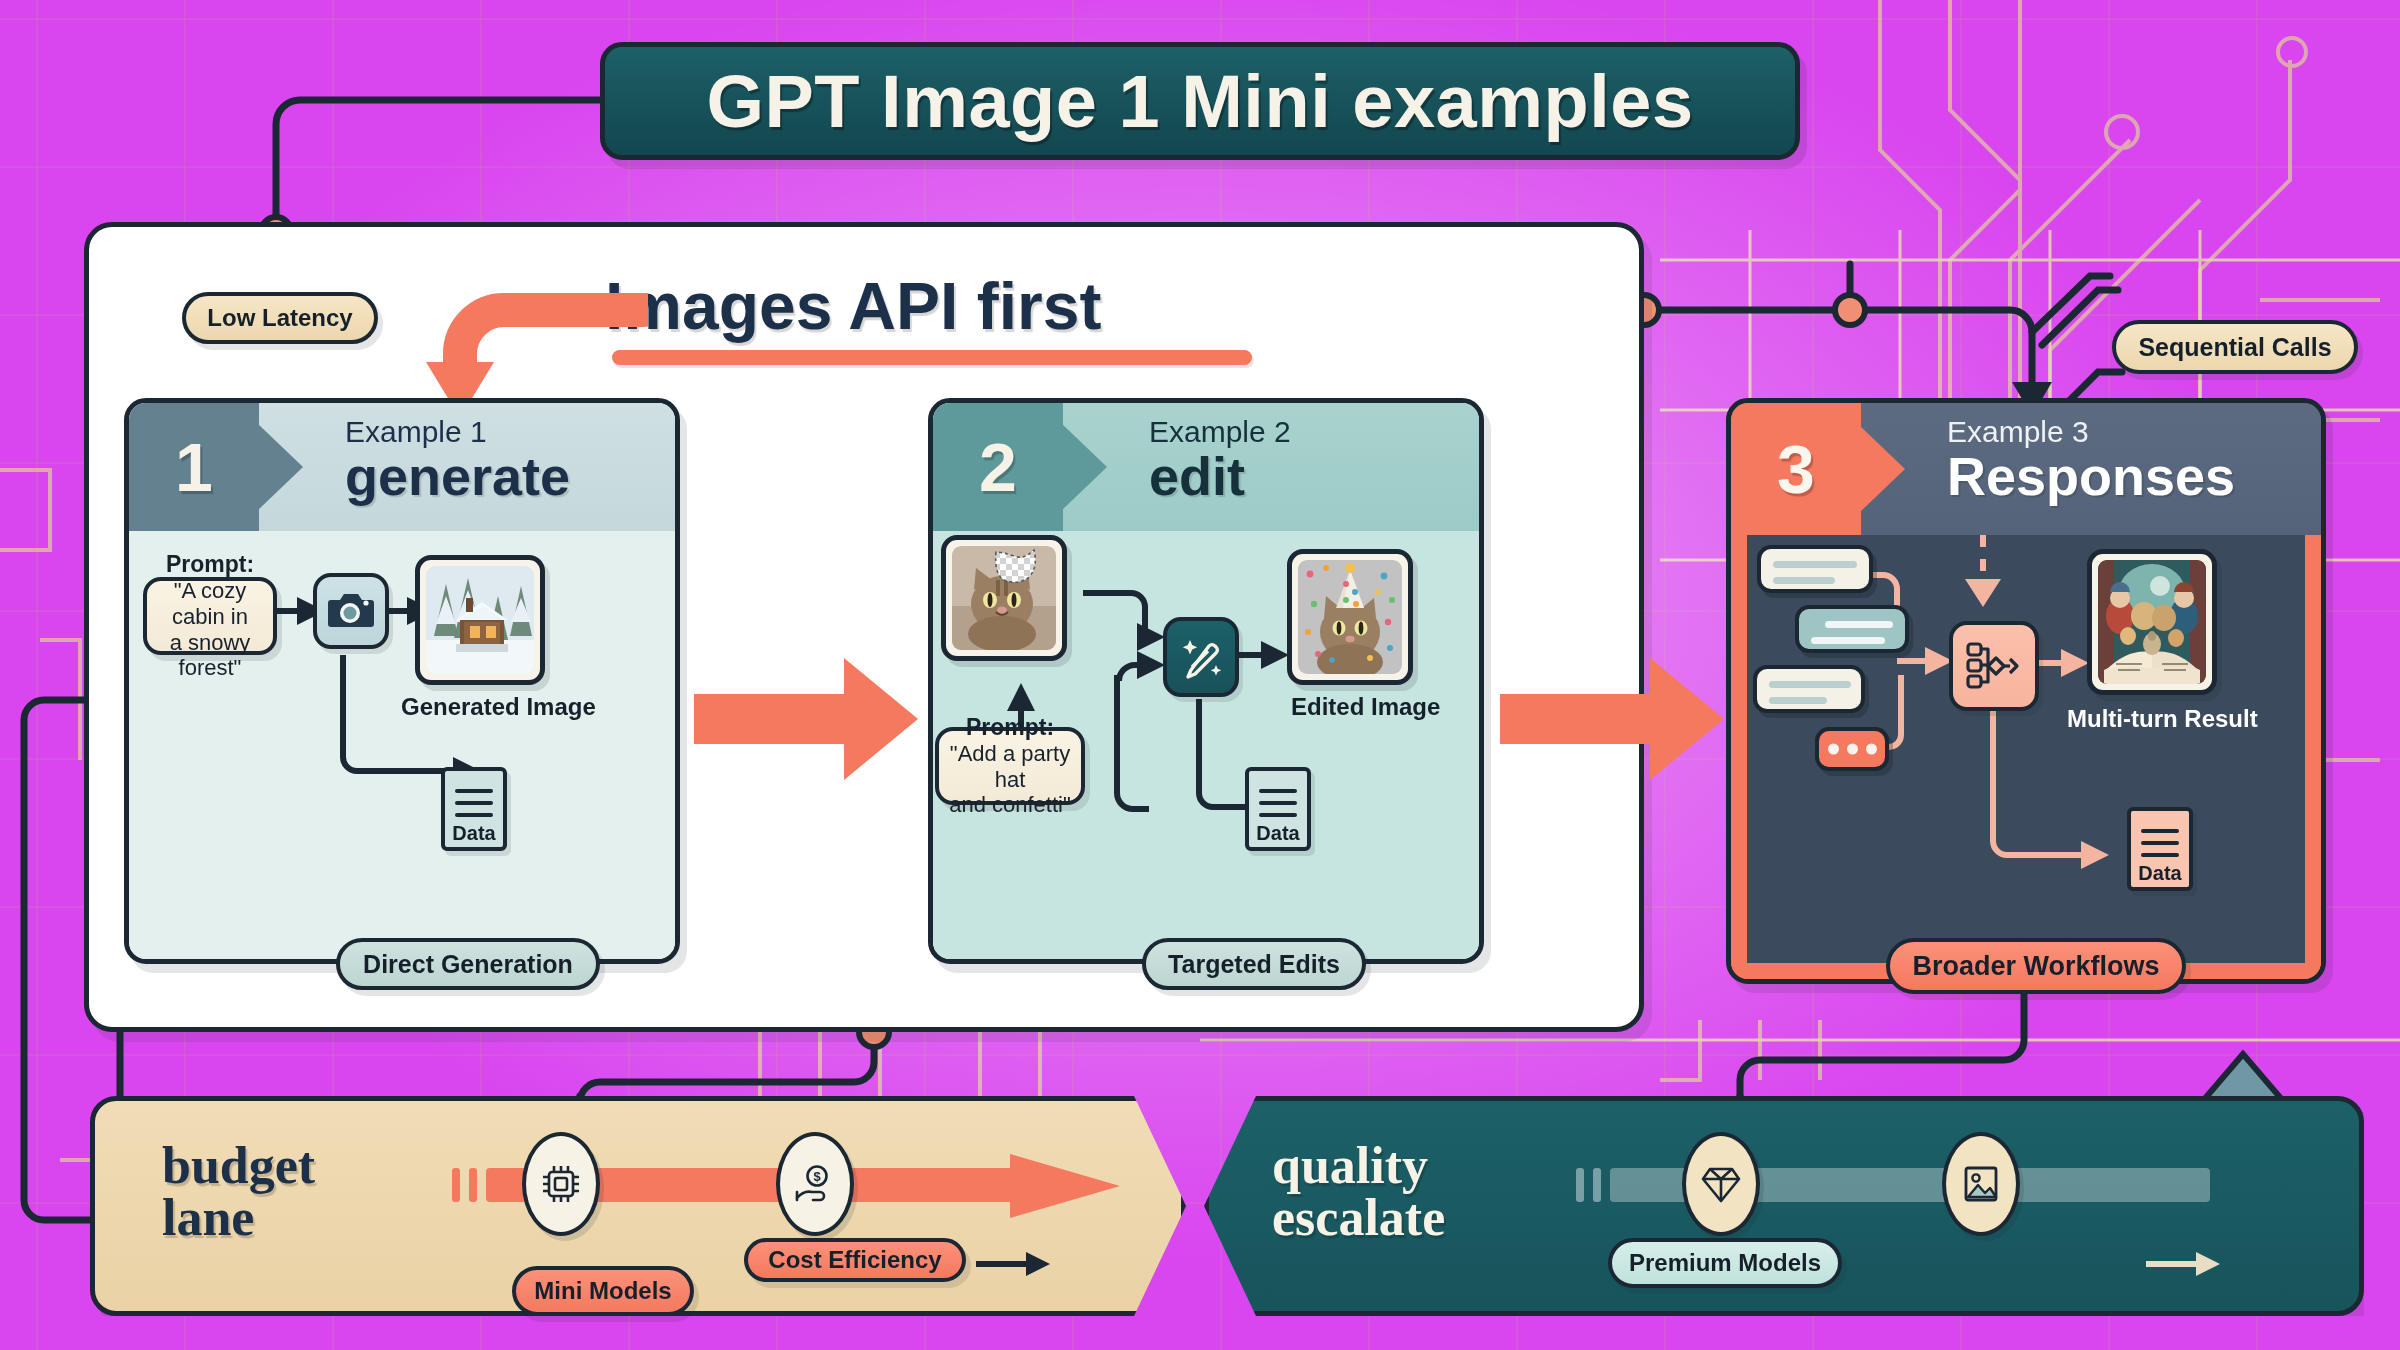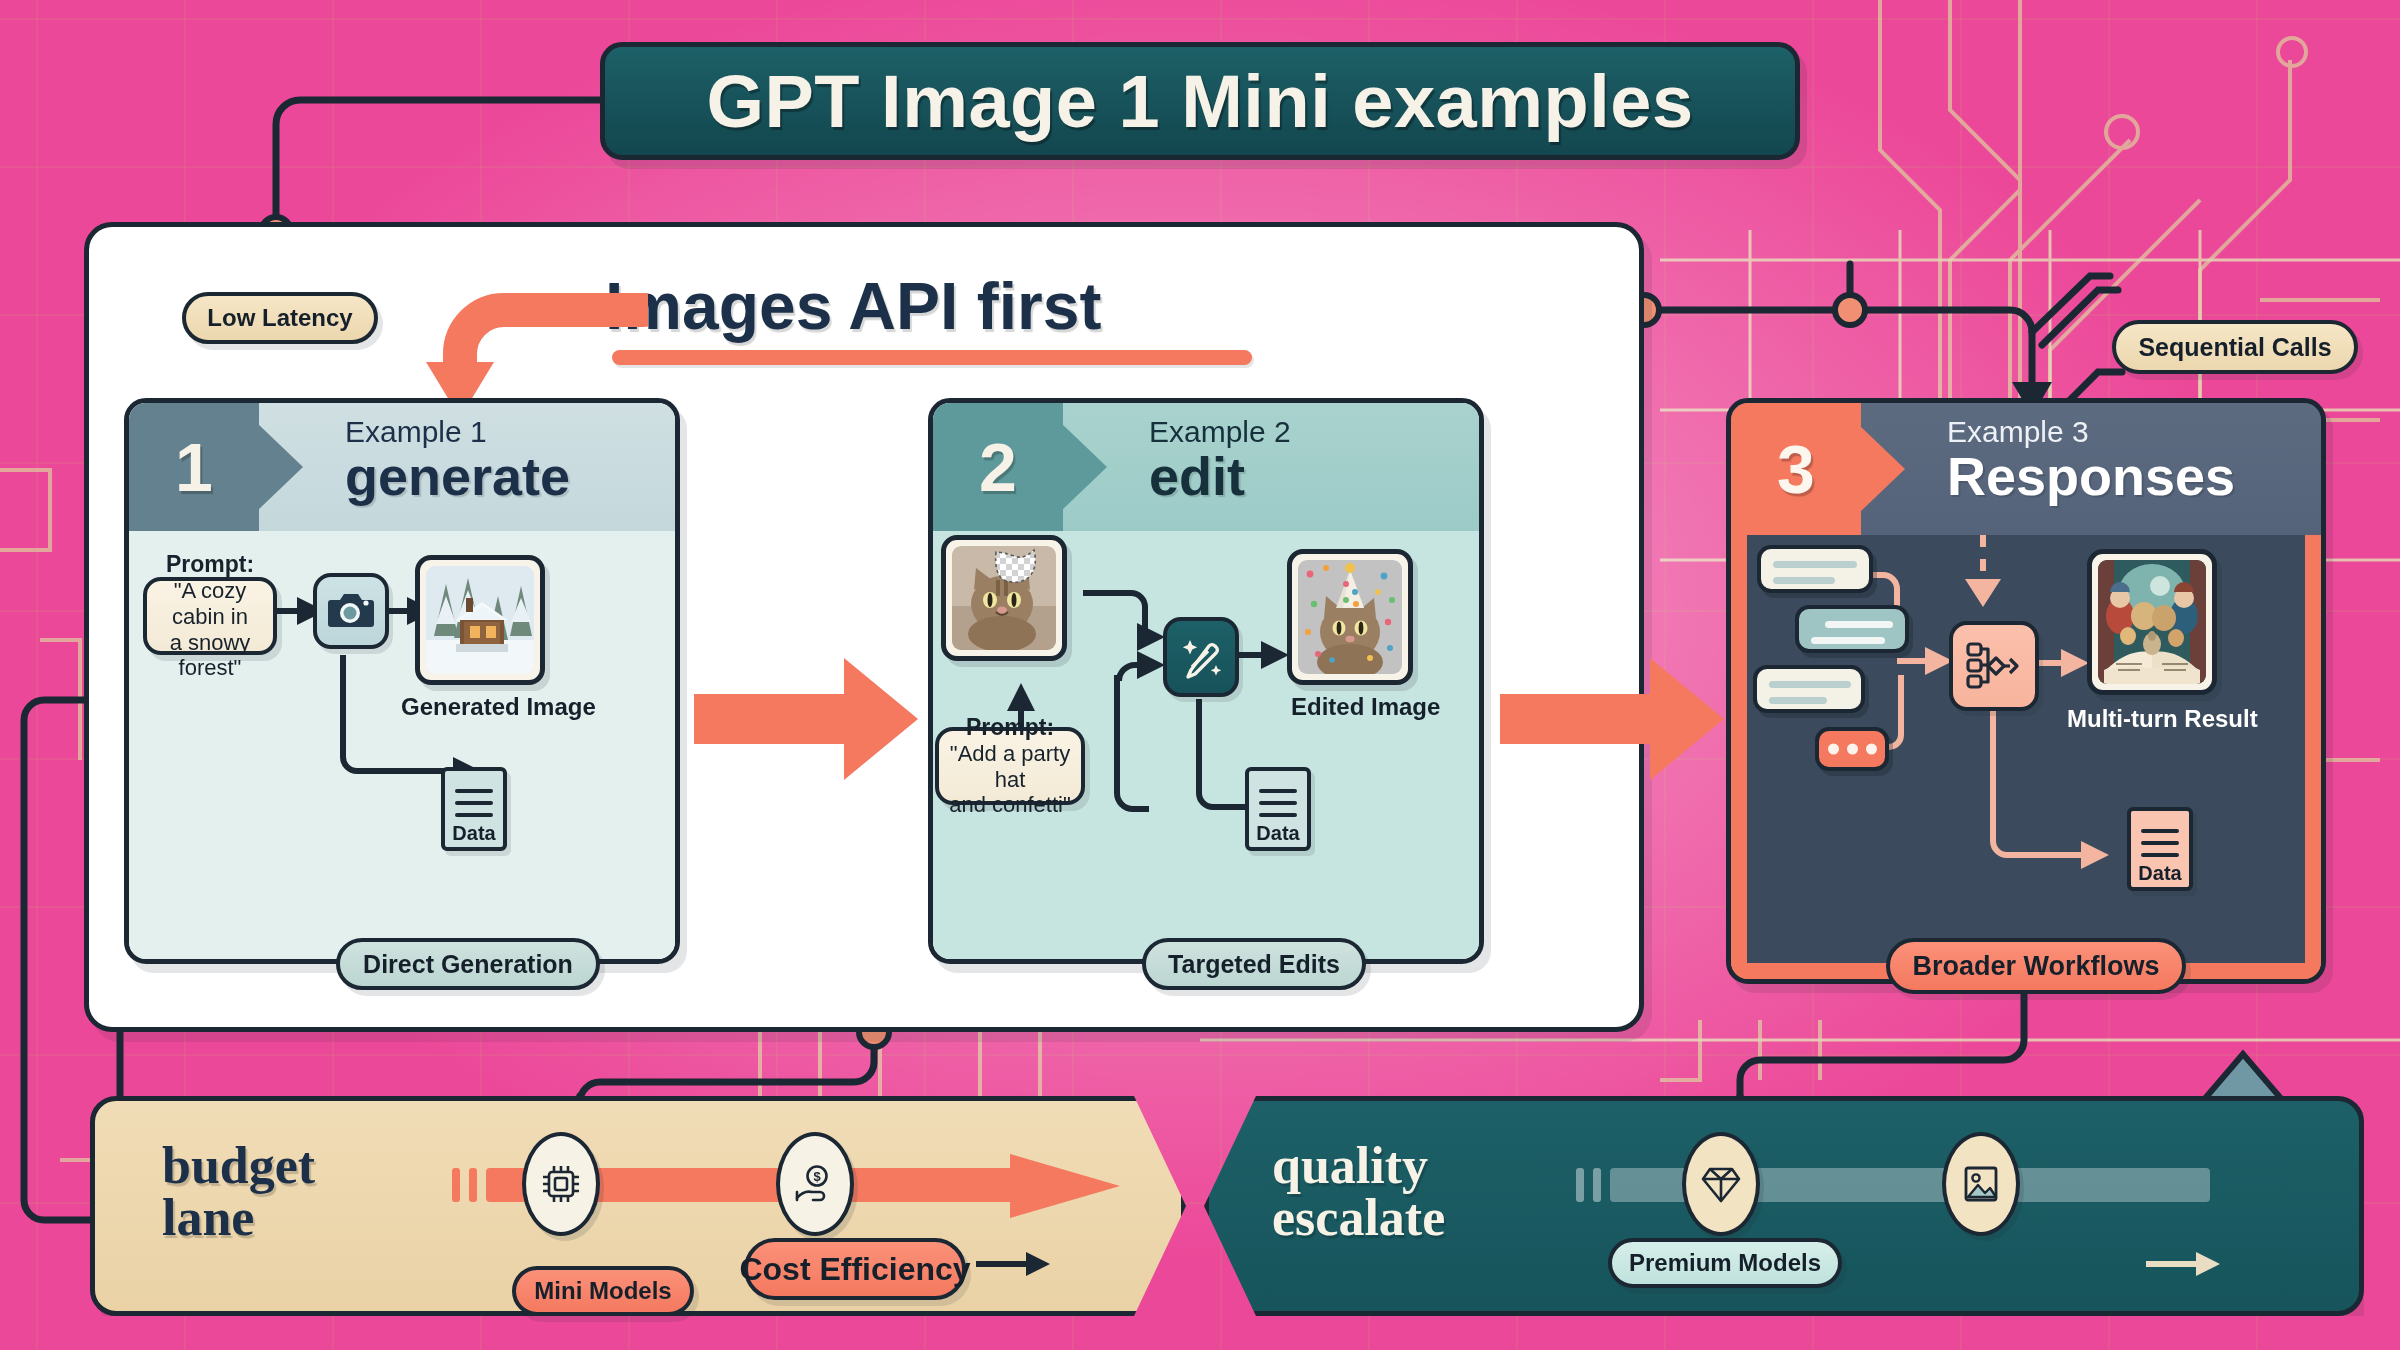--- a/index.html
+++ b/index.html
@@ -4,21 +4,21 @@
 <style>
   * { box-sizing: border-box; margin: 0; padding: 0; }
   html, body {
     width: 2400px; height: 1350px;
     font-family: "Liberation Sans", sans-serif;
     overflow: hidden;
   }
   #canvas {
     position: relative;
     width: 2400px; height: 1350px;
-    background: #ec4899;
+    background: #d946ef;
     padding-left: 36px;
   }
   
   .bg-grid {
     position: absolute; inset: 0;
     background-image:
       linear-gradient(to right, rgba(196,166,112,.16) 2px, transparent 2px),
       linear-gradient(to bottom, rgba(196,166,112,.16) 2px, transparent 2px);
     background-size: 148px 148px;
     background-position: 36px 18px;
@@ -777,21 +777,21 @@
     <svg width="44" height="44" viewBox="0 0 44 44">
       <circle cx="24" cy="14" r="9.5" fill="none" stroke="#1b2733" stroke-width="2.6"></circle>
       <text x="24" y="19" font-size="13" font-weight="bold" text-anchor="middle" fill="#1b2733" font-family="'Liberation Sans',sans-serif">$</text>
       <path d="M4 36 q7 -8 15 -6 h8 a4 4 0 0 1 0 8 h-7" fill="none" stroke="#1b2733" stroke-width="2.6" stroke-linecap="round"></path>
       <path d="M4 30 v8" fill="none" stroke="#1b2733" stroke-width="2.6" stroke-linecap="round"></path>
     </svg>
   </div>
   <div class="pill pill-salmon" style="left:512px;top:1266px;width:182px;height:50px;font-size:24px">
     <span>Mini Models</span>
   </div>
-  <div class="pill pill-salmon" style="left:744px;top:1238px;width:222px;height:62px;font-size:32px">
+  <div class="pill pill-salmon" style="left:744px;top:1238px;width:222px;height:44px;font-size:24px">
     <span>Cost Efficiency</span>
   </div>
   <svg style="position:absolute;left:974px;top:1248px" width="80" height="32" viewBox="0 0 80 32">
     <path d="M2 16 H58" stroke="#1b2733" stroke-width="6" fill="none"></path>
     <polygon points="76,16 52,4 52,28" fill="#1b2733"></polygon>
   </svg>
 
   <div class="lane lane-quality"></div>
   <div class="lane-title light" style="left:1272px;top:1140px">
     <div>quality</div>

